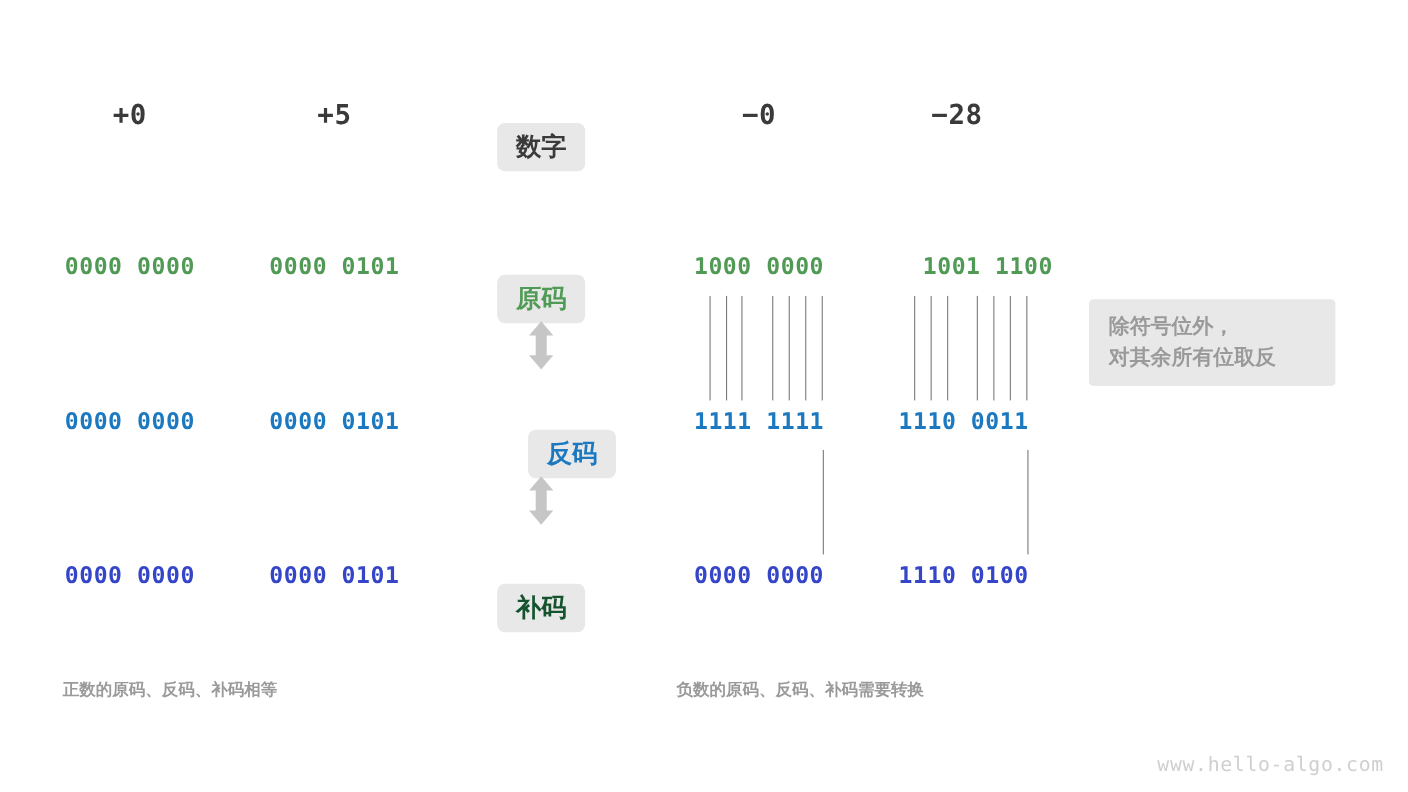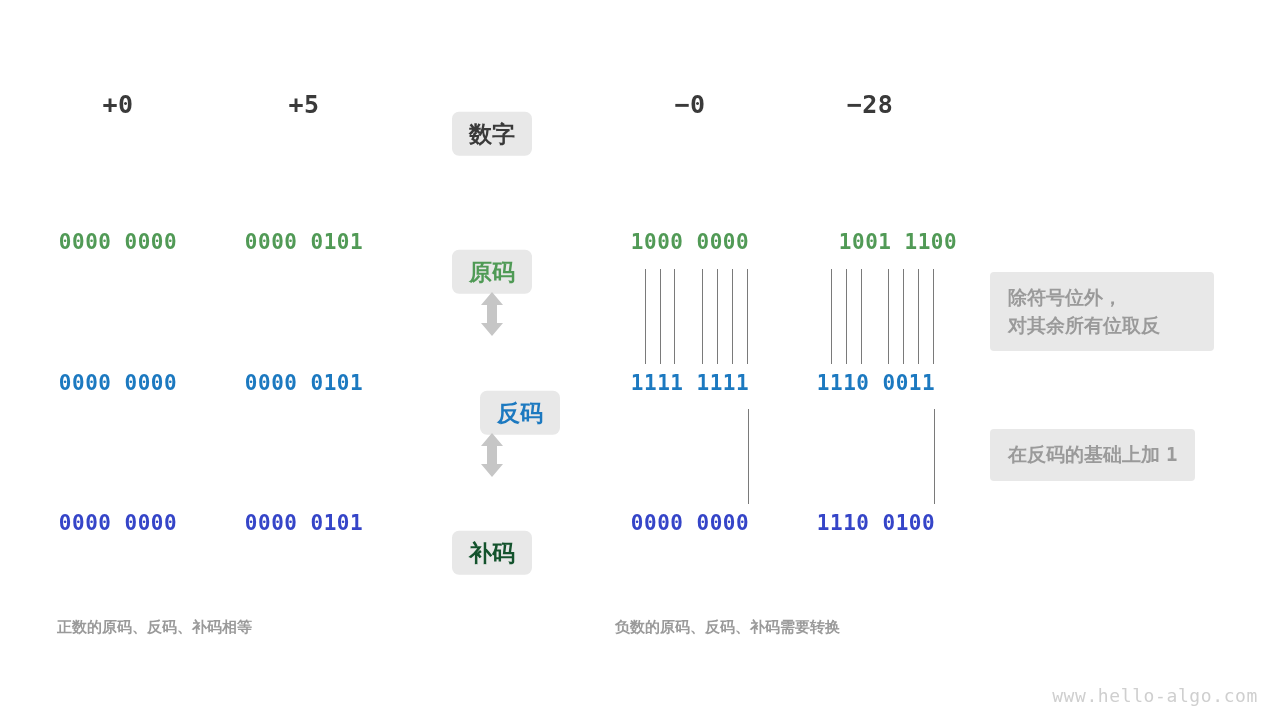--- a/index.html
+++ b/index.html
@@ -202,24 +202,20 @@
 
   <div class="pill pill-indigo" style="left:492px; top:523px;">补码</div>
 
   <div class="abs mono c-indigo" style="left:690px; top:523px;">0000 0000</div>
 
   <div class="abs mono c-indigo" style="left:876px; top:523px;">1110 0100</div>
 
   <div class="note" style="left:990px; top:272px; width:188px;">除符号位外，
 对其余所有位取反</div>
 
-  <div class="note note-inline" style="left:990px; top:429px;">
-    <span>在反码的基础上加</span>
-    <span class="note-mono">1</span>
-  </div>
 
   <div class="caption" style="left:57px; top:618px;">正数的原码、反码、补码相等</div>
 
   <div class="caption" style="left:615px; top:618px;">负数的原码、反码、补码需要转换</div>
 
   <div class="watermark">www.hello-algo.com</div>
 
 </div>
 
 </body></html>

